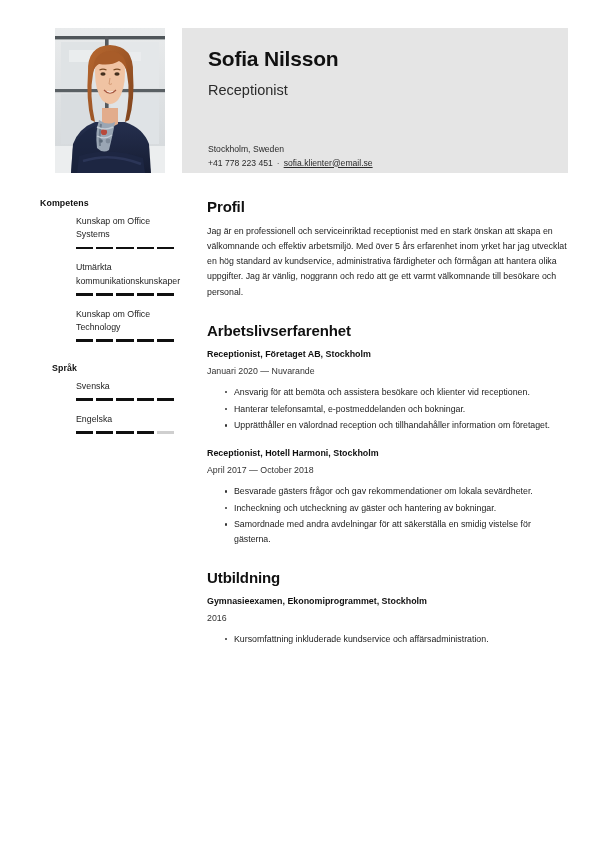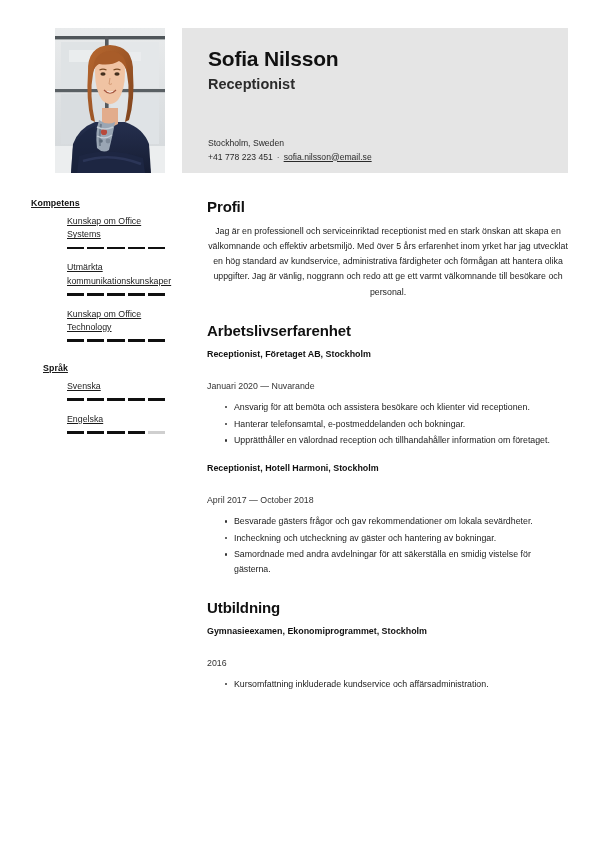--- a/index.html
+++ b/index.html
@@ -44,23 +44,23 @@
   .cv-name {
     font-size: 21px;
     font-weight: bold;
     letter-spacing: -0.2px;
     color: #111111;
     line-height: 1.2;
   }
 
   .cv-role {
     font-size: 14.5px;
-    font-weight: bold;
+    font-weight: normal;
     color: #2b2b2b;
-    margin-top: 5px;
+    margin-top: 11px;
     line-height: 1.2;
   }
 
   .cv-contact {
     margin-top: 43px;
     font-size: 8.6px;
     color: #2a2a2a;
     line-height: 1.62;
   }
 
@@ -83,24 +83,23 @@
     height: 145px;
     overflow: hidden;
     background: #c9ccd0;
   }
 
   .photo svg { display: block; width: 110px; height: 145px; }
 
   
   .sidebar {
     position: absolute;
-    left: 31px;
+    left: 40px;
     top: 198px;
     width: 134px;
-    text-decoration: underline;
   }
 
   .side-heading {
     font-size: 8.8px;
     font-weight: bold;
     color: #111;
     margin-bottom: 7px;
     letter-spacing: 0.1px;
   }
 
@@ -146,38 +145,38 @@
     letter-spacing: -0.1px;
     margin-bottom: 9px;
   }
 
   .section-title.gap { margin-top: 22px; }
 
   .body-text {
     font-size: 8.8px;
     line-height: 1.72;
     color: #222;
-    text-align: center;
+    text-align: left;
   }
 
   .job { margin-top: 0; }
   .job + .job { margin-top: 14px; }
 
   .job-title {
     font-size: 8.9px;
     font-weight: bold;
     color: #111;
     line-height: 1.5;
   }
 
   .job-dates {
     font-size: 8.8px;
     color: #333;
     line-height: 1.6;
-    margin-top: 18px;
+    margin-top: 3px;
   }
 
   .bullets {
     margin-top: 7px;
     padding-left: 18px;
     list-style: none;
   }
 
   .bullets li {
     position: relative;
@@ -268,21 +267,21 @@
     </svg>
   </div>
 
   <div class="header-band">
     <div class="header-inner">
       <div class="cv-name">Sofia Nilsson</div>
       <div class="cv-role">Receptionist</div>
       <div class="cv-contact">
         <div>Stockholm, Sweden</div>
         <div>
-          <span>+41 778 223 451</span><span class="sep">·</span><a class="cv-email" href="#">sofia.nilsson@email.se</a>
+          <span>+41 778 223 451</span><span class="sep">·</span><a class="cv-email" href="#">sofia.klienter@email.se</a>
         </div>
       </div>
     </div>
   </div>
 
   <div class="sidebar">
 
     <div class="side-heading">Kompetens</div>
 
     <div class="skill">

